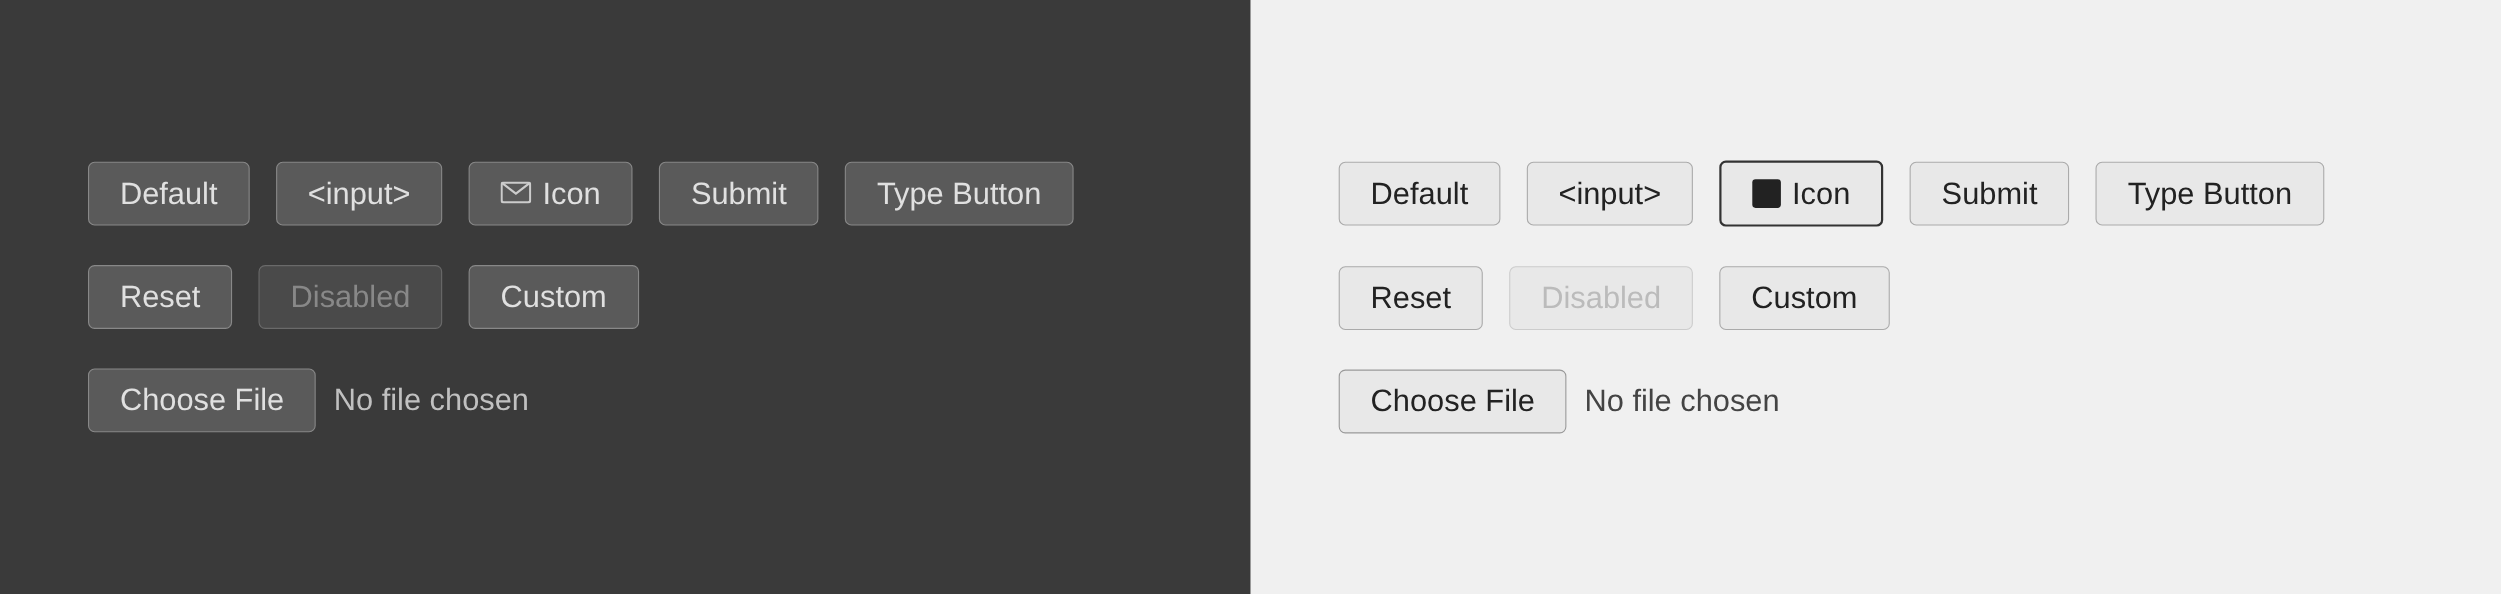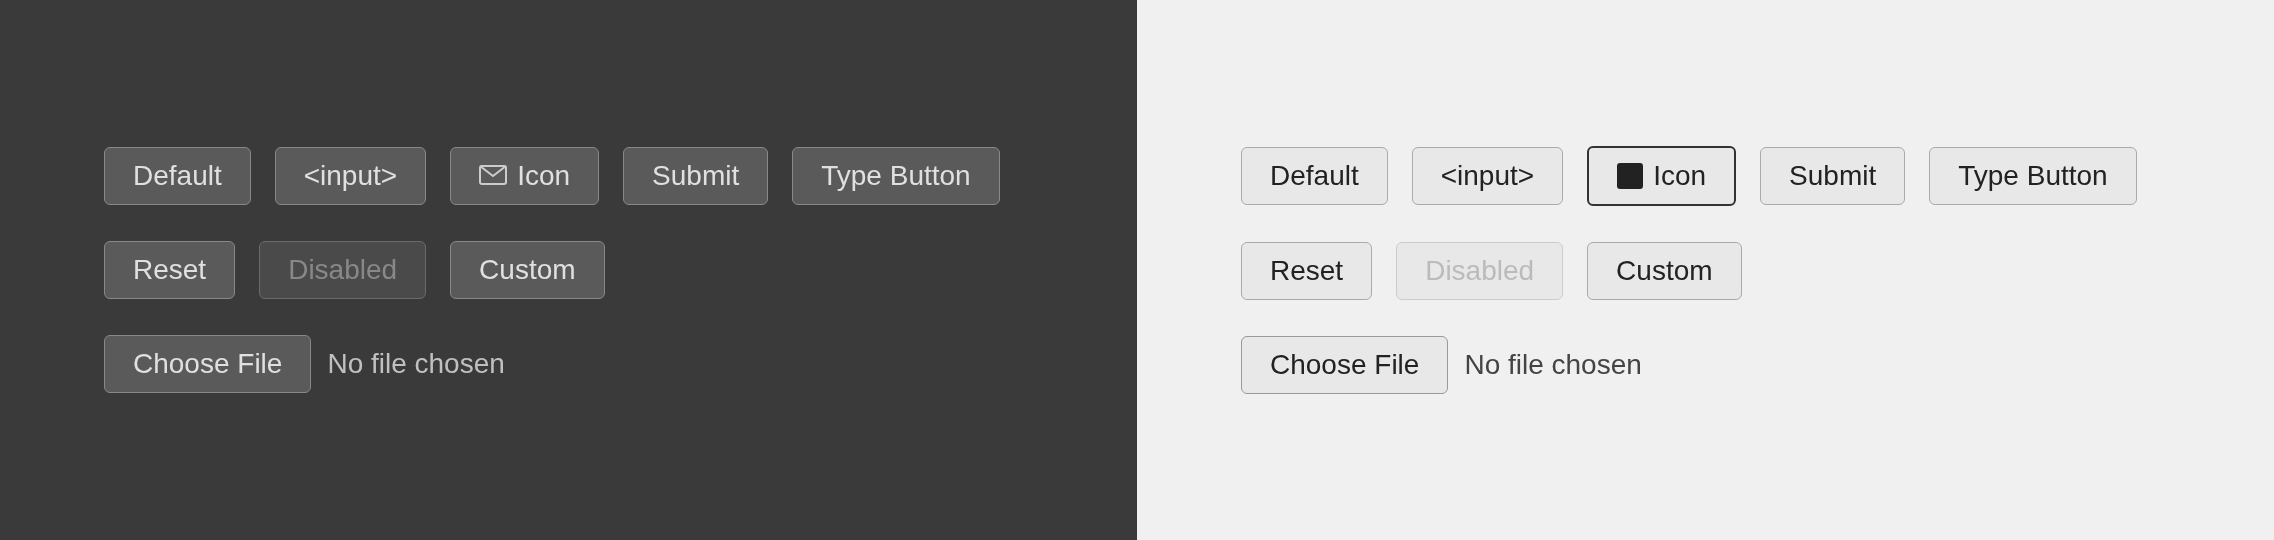--- a/index.html
+++ b/index.html
@@ -10,21 +10,21 @@
       height: 540px;
       font-family: -apple-system, BlinkMacSystemFont, 'Helvetica Neue', Arial, sans-serif;
       font-size: 28px;
     }
 
     .panel {
       display: flex;
       flex-direction: column;
       justify-content: center;
       align-items: flex-start;
-      padding: 60px 104px;
+      padding: 60px 80px;
       gap: 36px;
     }
 
     .panel-dark {
       background-color: #3a3a3a;
       width: 1137px;
     }
 
     .panel-light {
       background-color: #f0f0f0;

